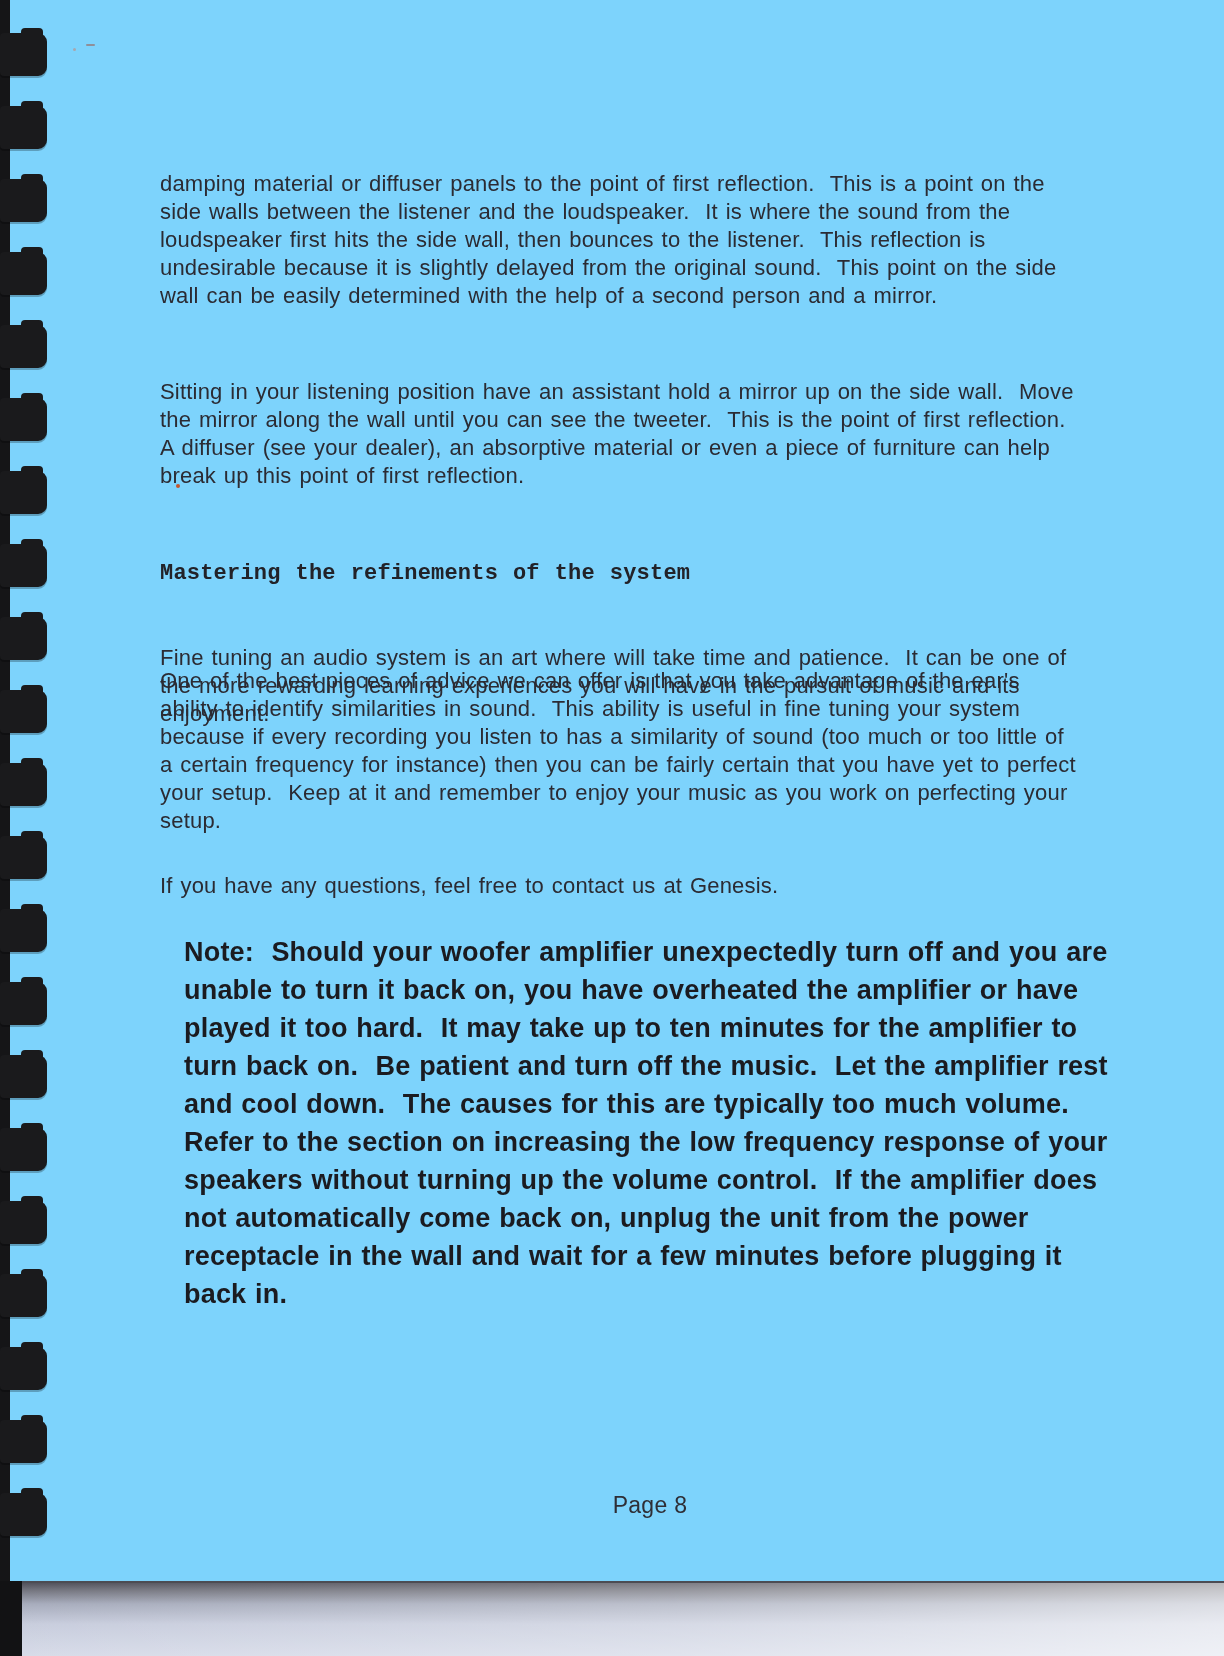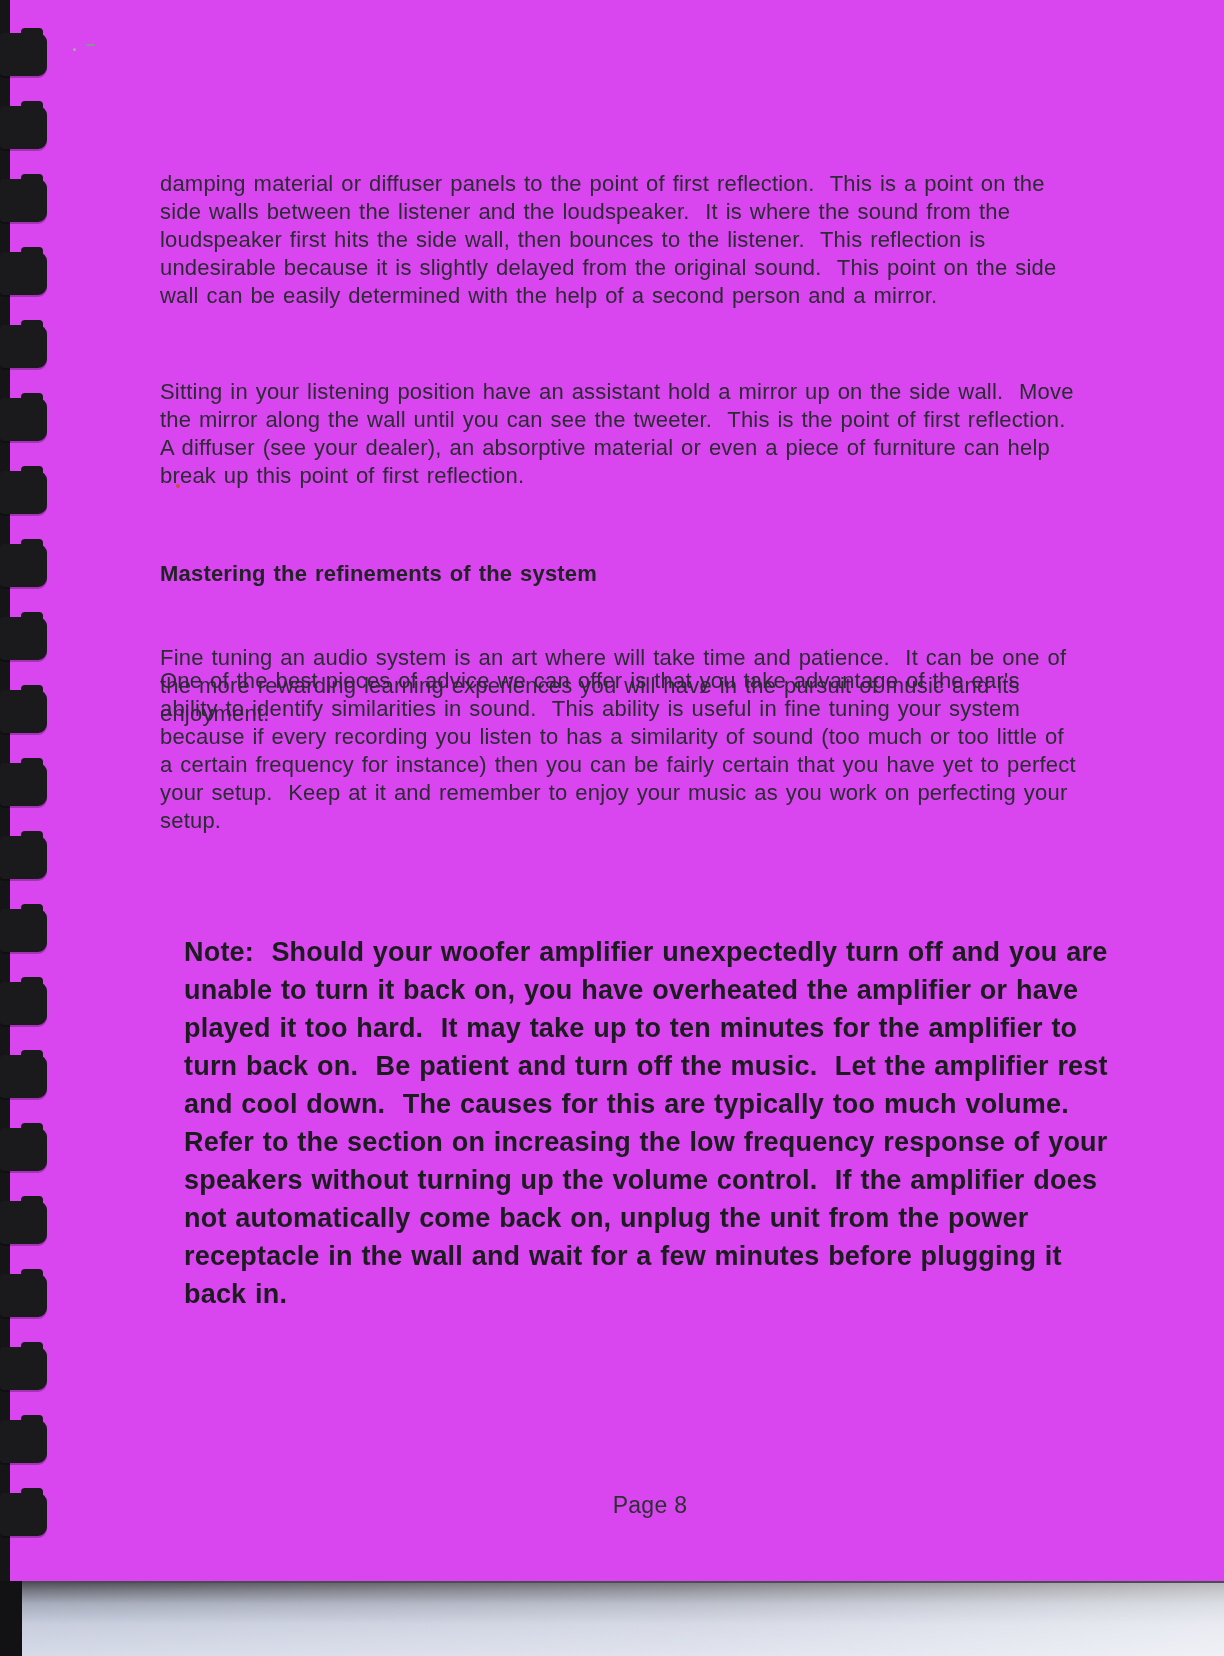--- a/index.html
+++ b/index.html
@@ -4,21 +4,21 @@
 <style>
   html, body { margin: 0; padding: 0; }
   body {
     width: 1224px; height: 1656px;
     background: #e9e9ec;
     font-family: "Liberation Sans", sans-serif;
   }
   .scan {
     position: relative;
     width: 1224px; height: 1656px;
-    background: #d946ef;
+    background: #7dd3fc;
     overflow: hidden;
   }
   
   .binding-strip {
     position: absolute; left: 0; top: 0;
     width: 10px; height: 1656px;
     background: #151517;
     z-index: 4;
   }
   .binding-strip-foot {
@@ -47,20 +47,21 @@
     position: absolute;
     left: 160px; width: 920px;
     font-size: 22px; line-height: 28px;
     color: #2b2b33;
     letter-spacing: 0.2px; word-spacing: 1.5px;
     white-space: pre-wrap;
   }
   .heading-line {
     font-weight: bold; color: #222228;
     white-space: pre-wrap;
+    font-family: Liberation Mono, monospace;
   }
   .note {
     position: absolute;
     left: 160px; width: 932px;
     font-size: 27px; line-height: 38px;
     font-weight: bold;
     color: #1b1b20;
     letter-spacing: 0.2px; word-spacing: 1px;
     white-space: pre-wrap;
     margin-left: 24px;
@@ -137,20 +138,21 @@
 
   <p class="para" style="top:356px">Sitting in your listening position have an assistant hold a mirror up on the side wall.  Move the mirror along the wall until you can see the tweeter.  This is the point of first reflection.  A diffuser (see your dealer), an absorptive material or even a piece of furniture can help break up this point of first reflection.</p>
 
   <div class="para" style="top:504px">
     <div class="heading-line">Mastering the refinements of the system</div>
     <div>Fine tuning an audio system is an art where will take time and patience.  It can be one of the more rewarding learning experiences you will have in the pursuit of music and its enjoyment.</div>
   </div>
 
   <p class="para" style="top:645px">One of the best pieces of advice we can offer is that you take advantage of the ear's ability to identify similarities in sound.  This ability is useful in fine tuning your system because if every recording you listen to has a similarity of sound (too much or too little of a certain frequency for instance) then you can be fairly certain that you have yet to perfect your setup.  Keep at it and remember to enjoy your music as you work on perfecting your setup.</p>
 
+  <p class="para" style="top:850px">If you have any questions, feel free to contact us at Genesis.</p>
 
   <p class="note" style="top:906px">Note:  Should your woofer amplifier unexpectedly turn off and you are unable to turn it back on, you have overheated the amplifier or have played it too hard.  It may take up to ten minutes for the amplifier to turn back on.  Be patient and turn off the music.  Let the amplifier rest and cool down.  The causes for this are typically too much volume.   Refer to the section on increasing the low frequency response of your speakers without turning up the volume control.  If the amplifier does not automatically come back on, unplug the unit from the power receptacle in the wall and wait for a few minutes before plugging it back in.</p>
 
   <div class="page-num">Page 8</div>
 
   <div class="scan-bottom"></div>
 
 </div>
 
 </body></html>

